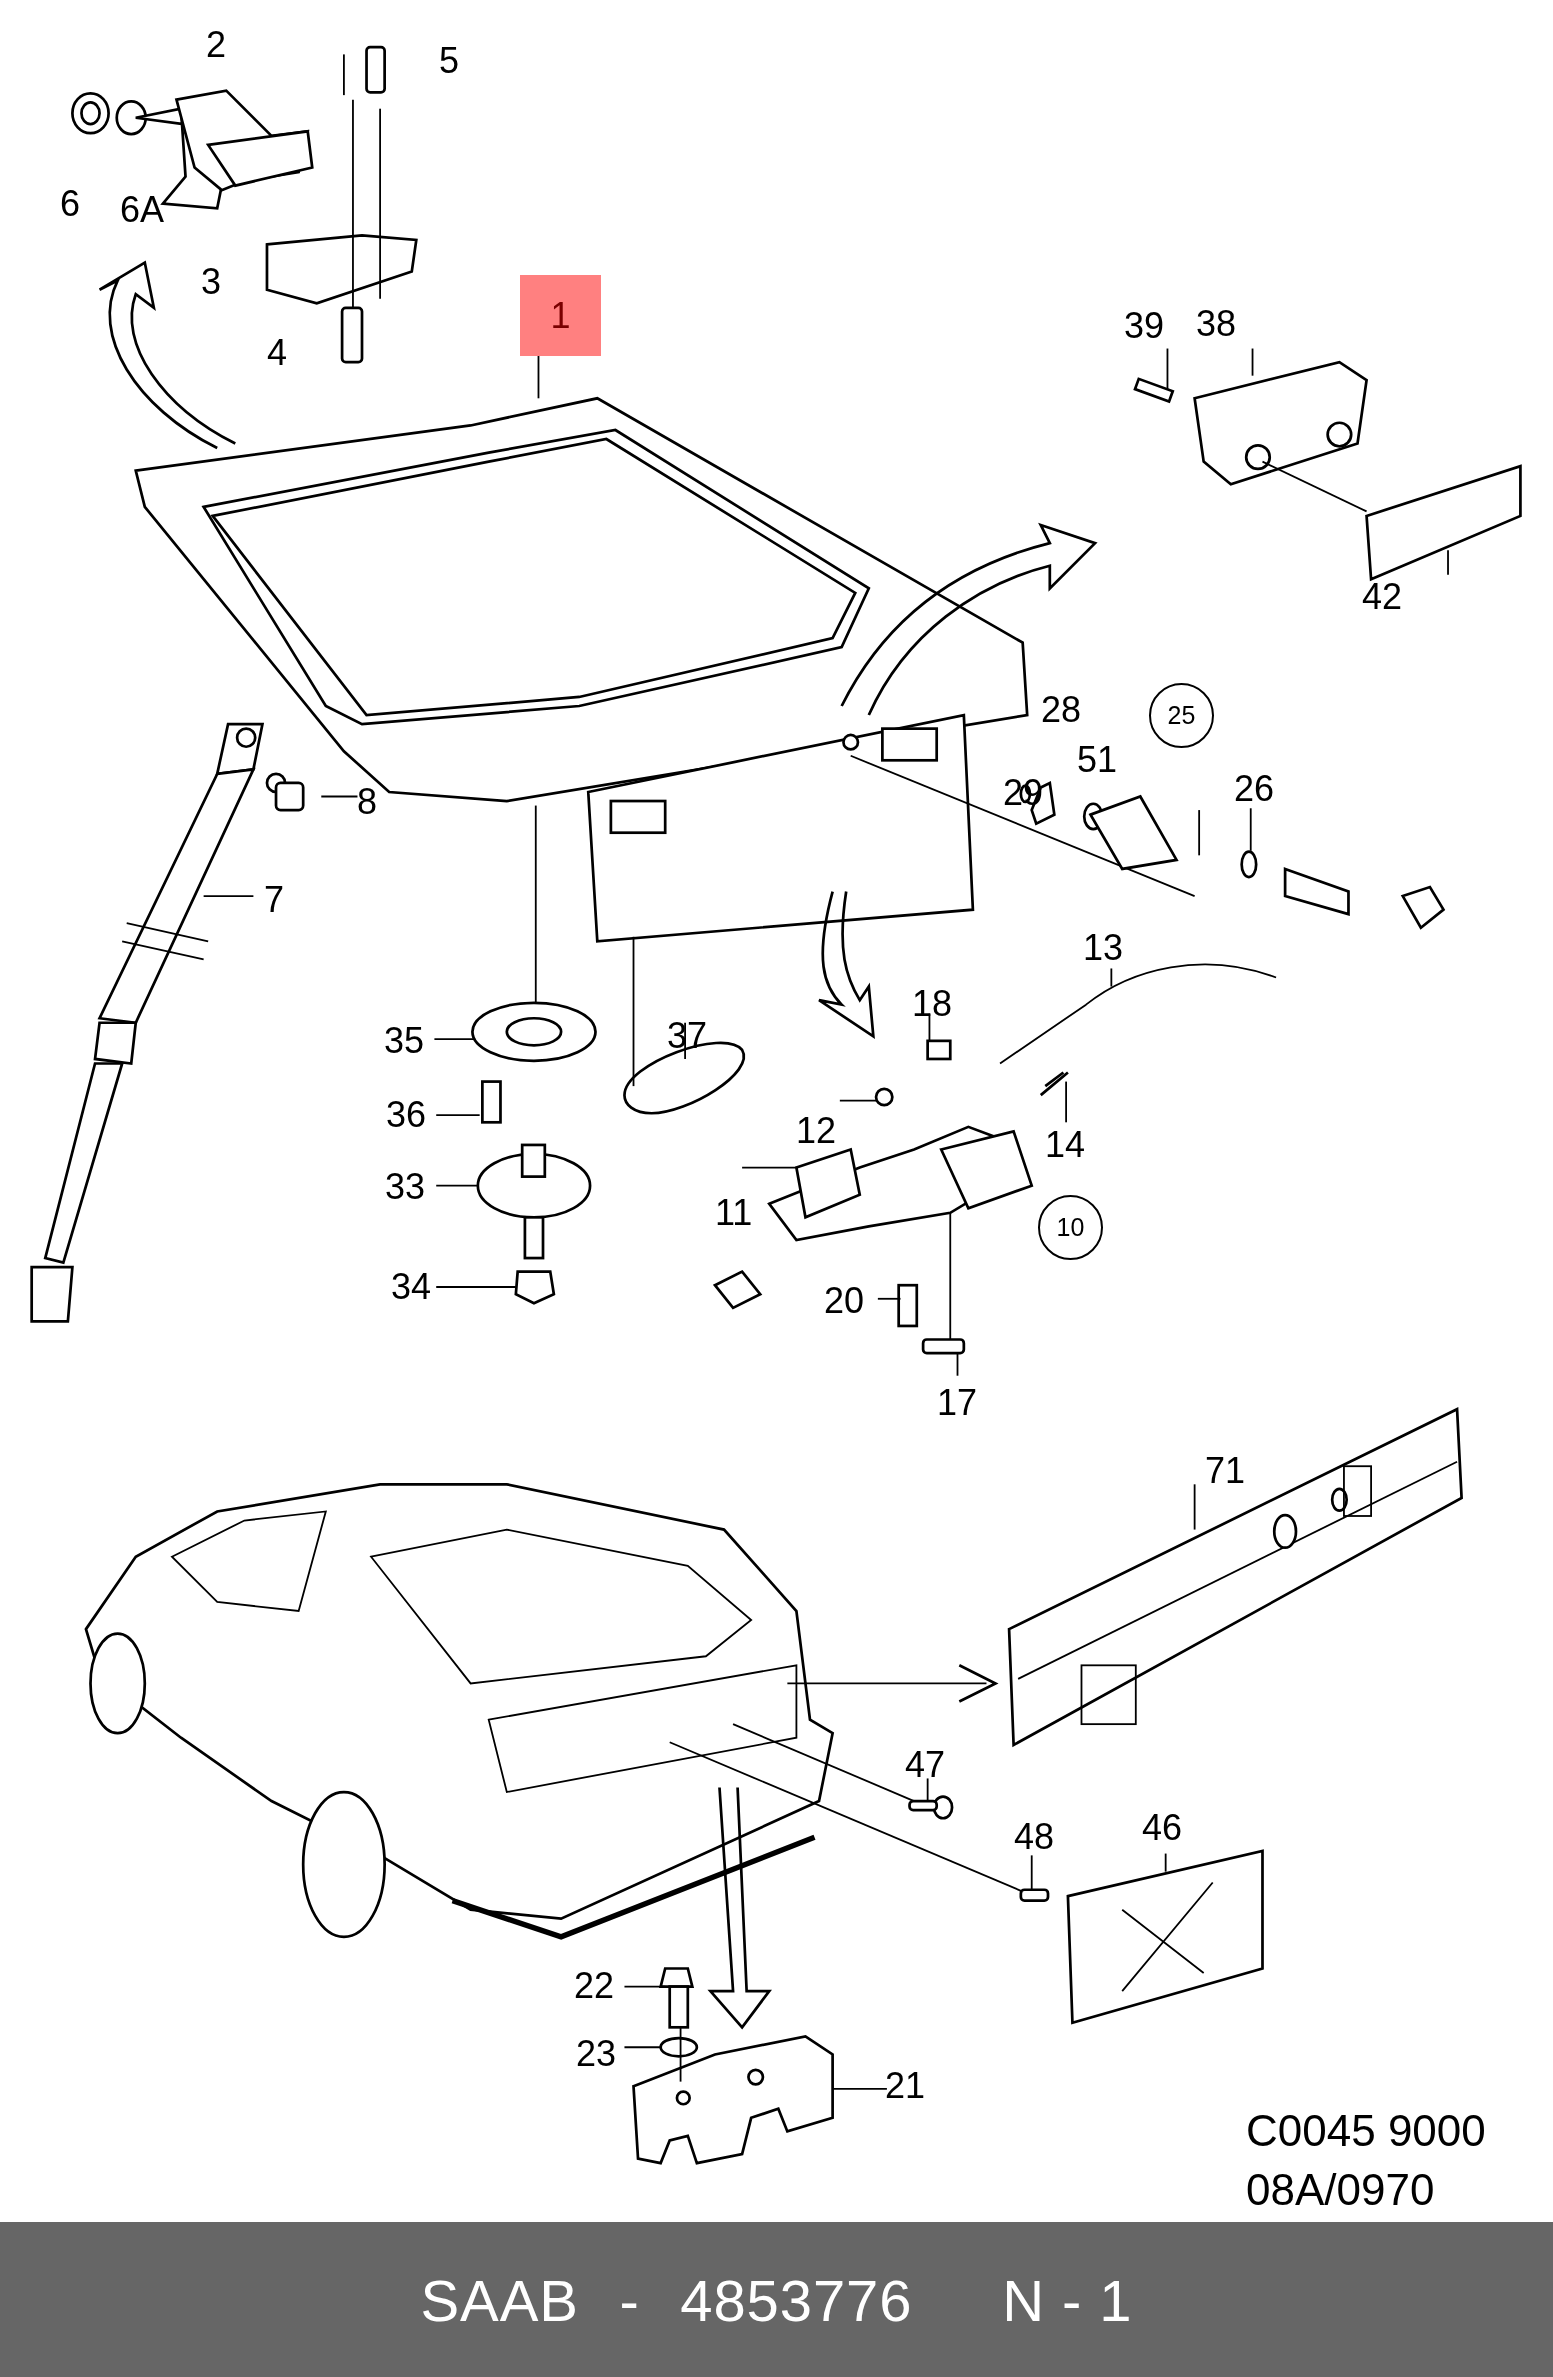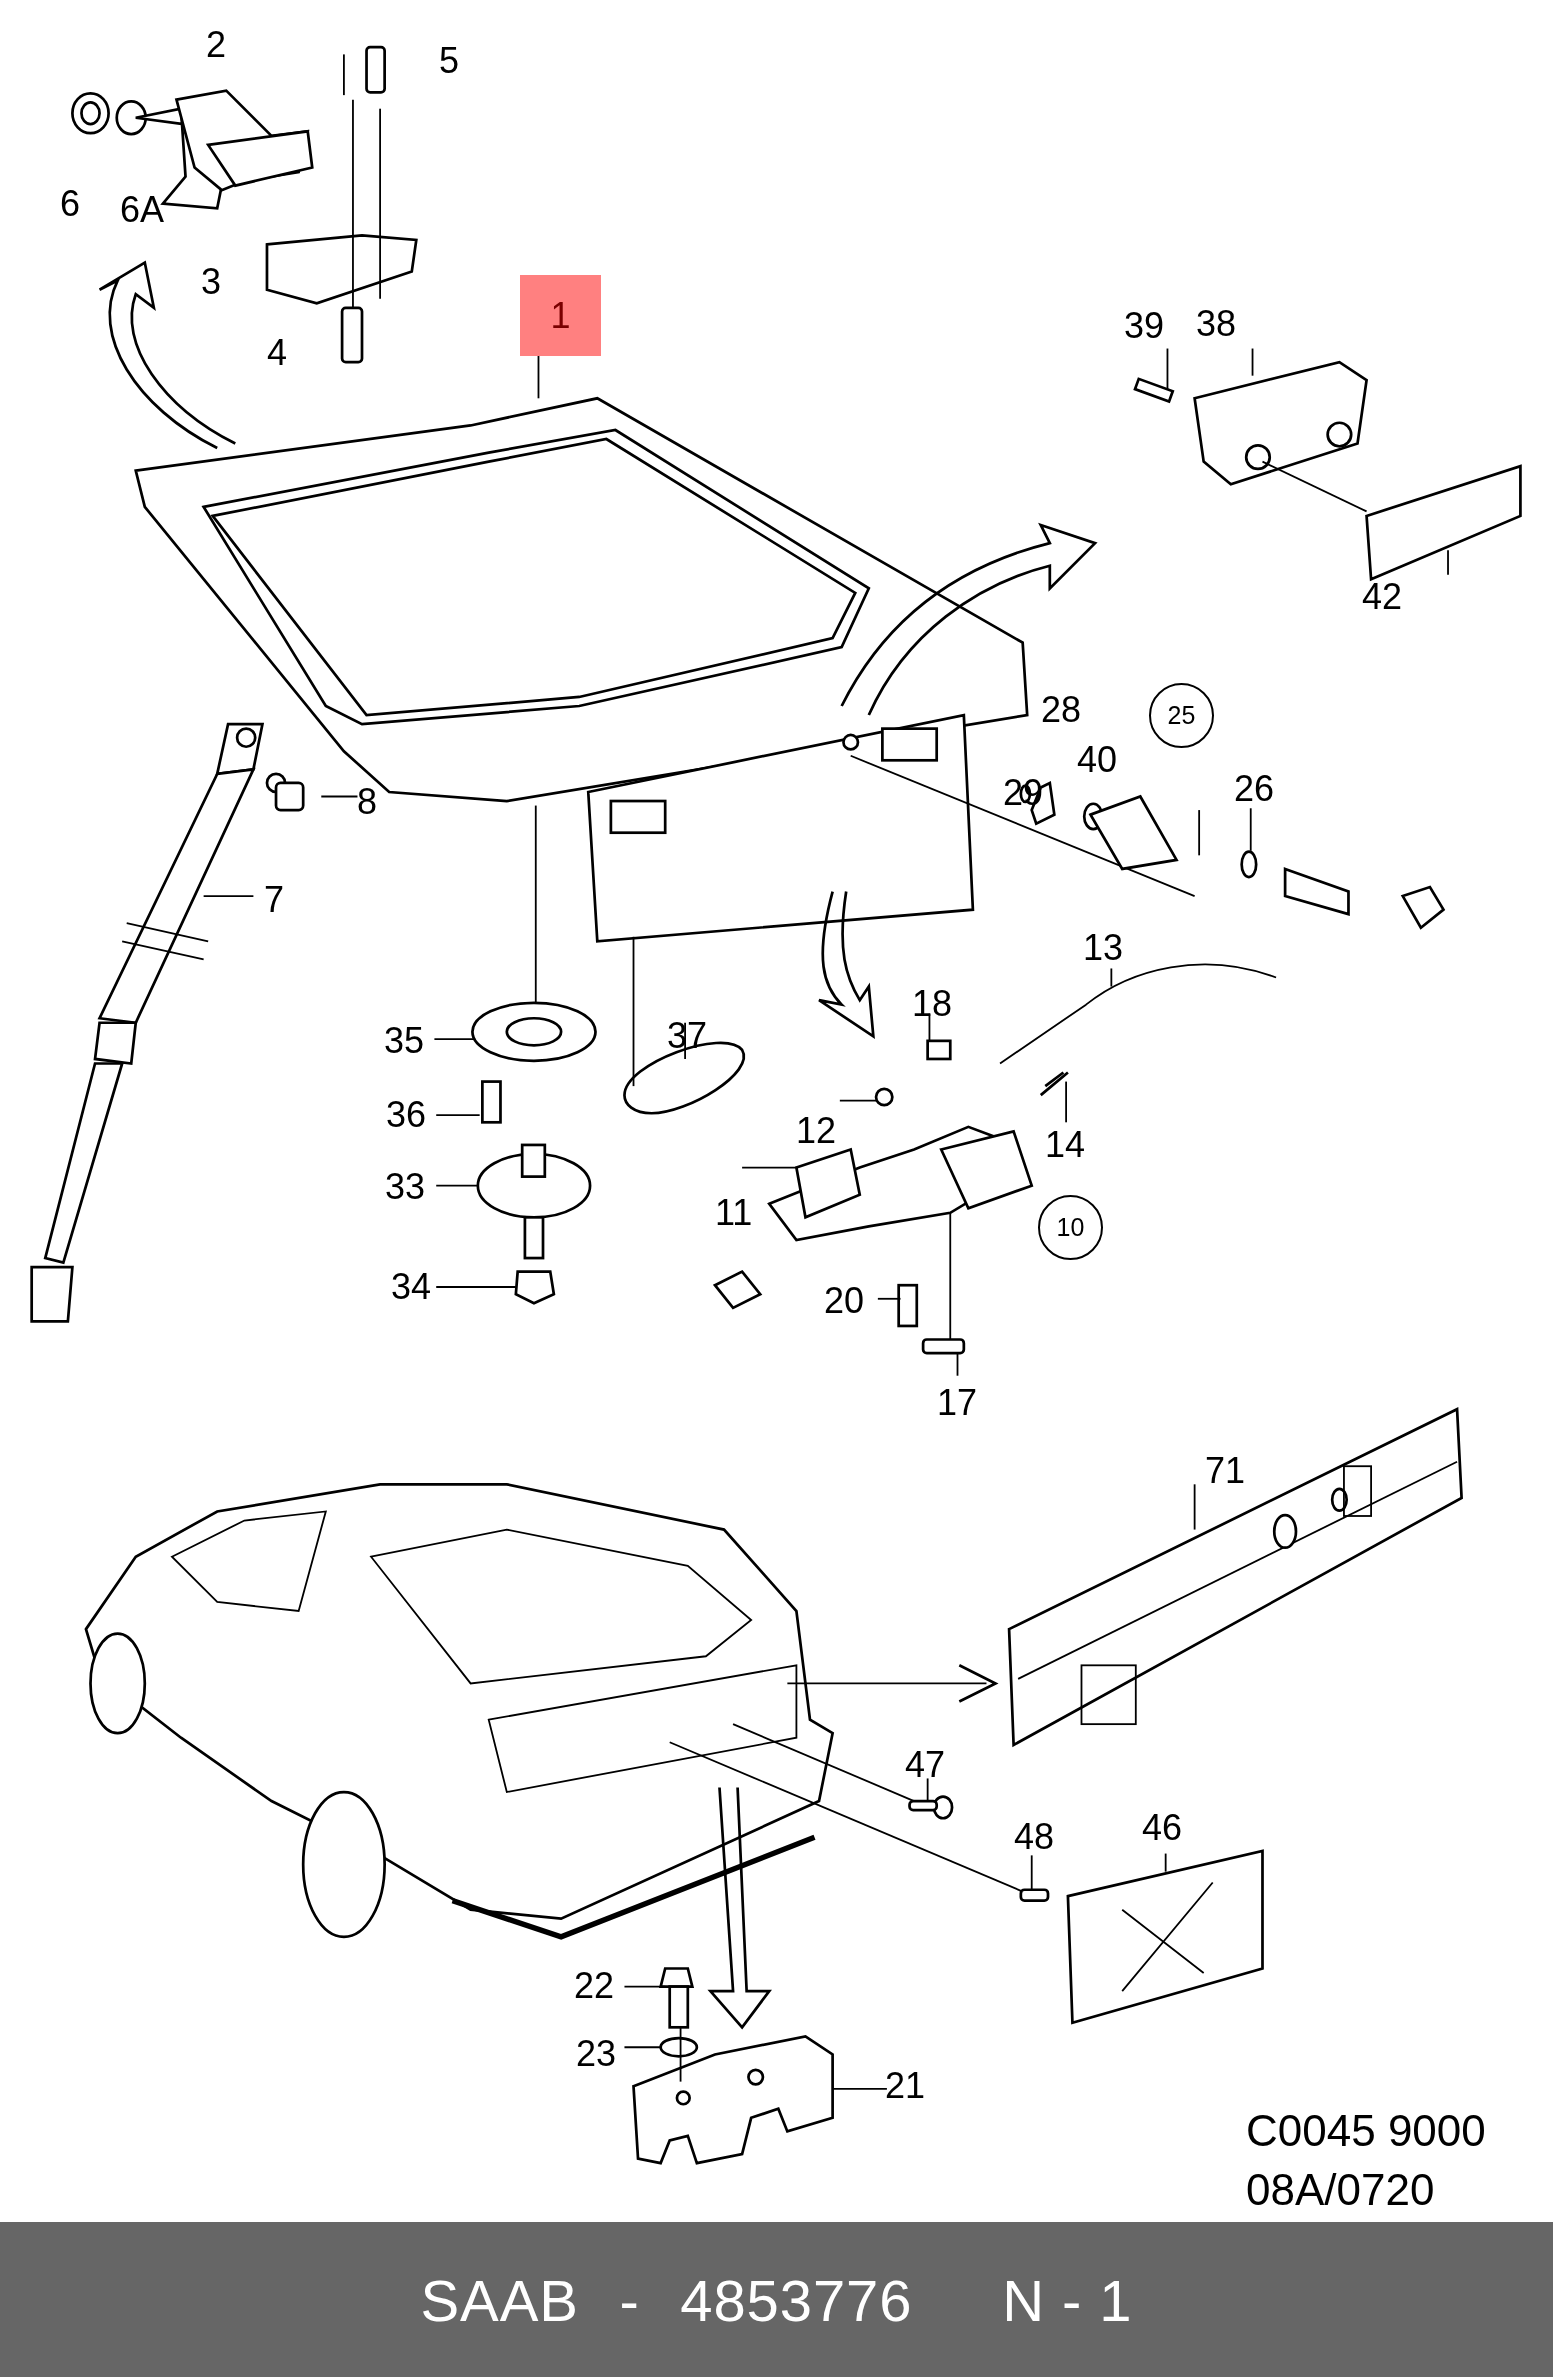--- a/index.html
+++ b/index.html
@@ -208,39 +208,39 @@
   <div class="lbl" style="left:1083px; top:930px;">13</div>
   <div class="lbl" style="left:1045px; top:1127px;">14</div>
   <div class="lbl" style="left:912px; top:986px;">18</div>
   <div class="lbl" style="left:937px; top:1385px;">17</div>
   <div class="lbl" style="left:824px; top:1283px;">20</div>
   <div class="lbl" style="left:885px; top:2068px;">21</div>
   <div class="lbl" style="left:574px; top:1968px;">22</div>
   <div class="lbl" style="left:576px; top:2036px;">23</div>
   <div class="circ" style="left:1149px; top:683px;">25</div>
   <div class="lbl" style="left:1234px; top:771px;">26</div>
-  <div class="lbl" style="left:1077px; top:742px;">40</div>
+  <div class="lbl" style="left:1077px; top:742px;">51</div>
   <div class="lbl" style="left:1041px; top:692px;">28</div>
   <div class="lbl" style="left:1003px; top:731px;margin-top:44px;">29</div>
   <div class="lbl" style="left:385px; top:1169px;">33</div>
   <div class="lbl" style="left:391px; top:1269px;">34</div>
   <div class="lbl" style="left:384px; top:1023px;">35</div>
   <div class="lbl" style="left:386px; top:1097px;">36</div>
   <div class="lbl" style="left:667px; top:1018px;">37</div>
   <div class="lbl" style="left:1196px; top:306px;">38</div>
   <div class="lbl" style="left:1124px; top:308px;">39</div>
   <div class="lbl" style="left:1362px; top:579px;">42</div>
   <div class="lbl" style="left:1205px; top:1453px;">71</div>
   <div class="lbl" style="left:1142px; top:1810px;">46</div>
   <div class="lbl" style="left:905px; top:1747px;">47</div>
   <div class="lbl" style="left:1014px; top:1819px;">48</div>
 
   <div class="ref" style="left:1246px; top:2101px;">
     <div>C0045 9000</div>
-    <div>08A/0720</div>
+    <div>08A/0970</div>
   </div>
 </div>
 
 <div id="footer">
   <span>SAAB</span>
   <span>-</span>
   <span style="margin-right:1.2em;">4853776</span>
   <span>N - 1</span>
 </div>
 

